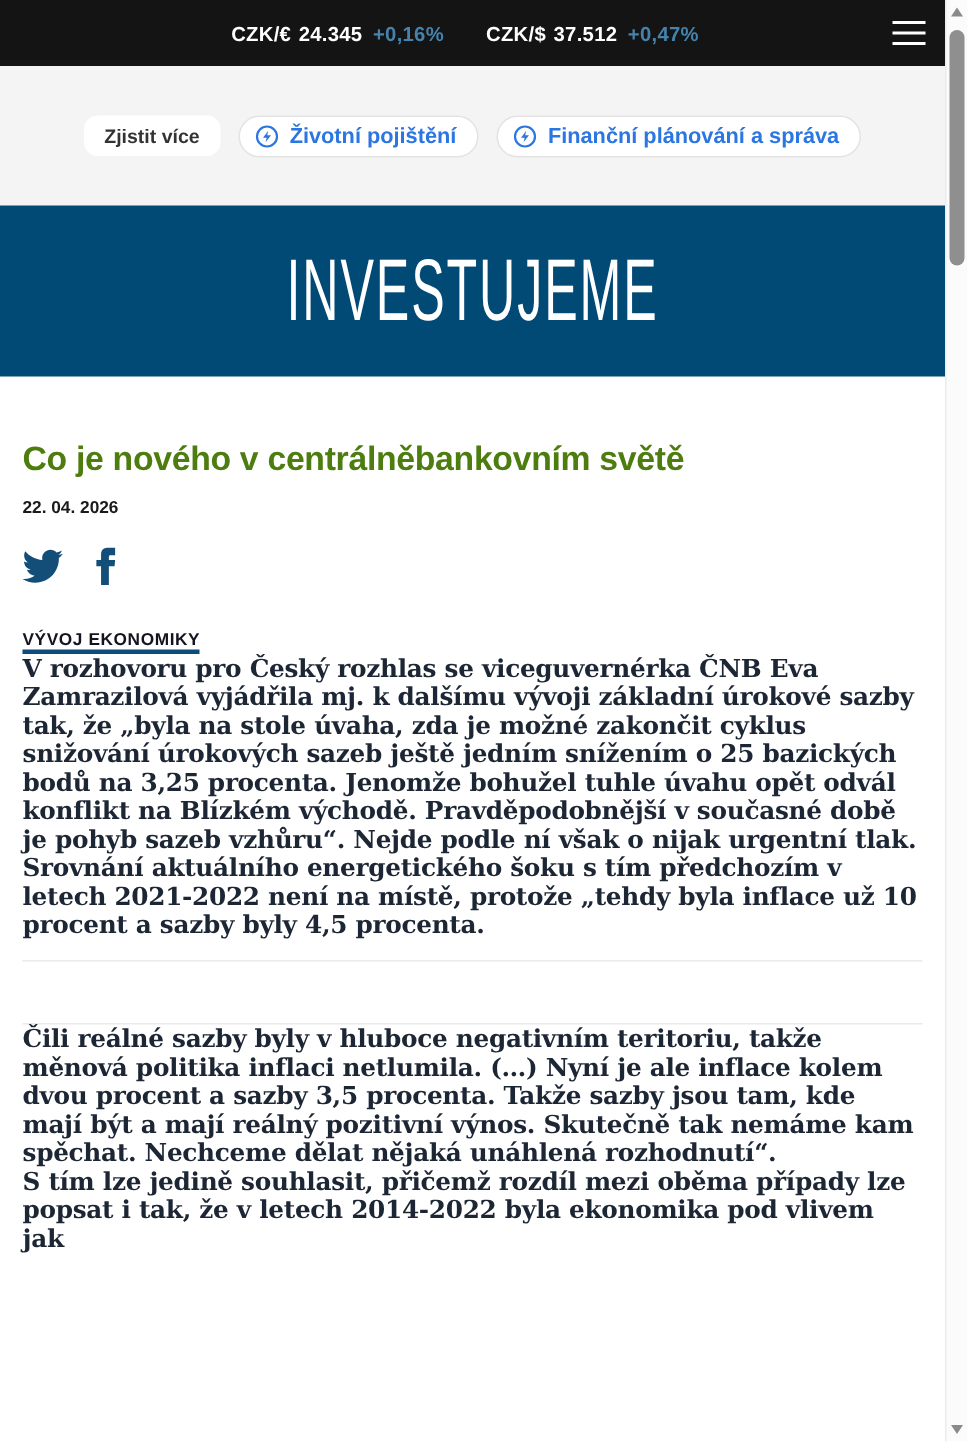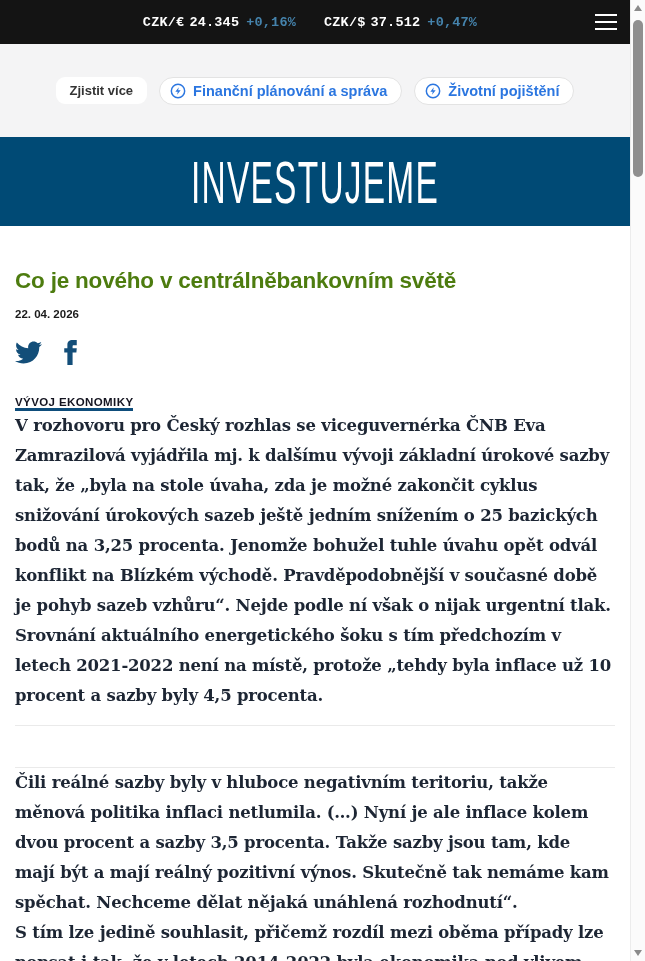--- a/index.html
+++ b/index.html
@@ -23,21 +23,21 @@
   .sb-thumb { position:absolute; top:20px; left:2px; width:10px; height:157px;
     background:#8f8f8f; border-radius:5px; }
 
   .main-col { width:630px; }
 
   
   .topbar {
     height:44px; background:#141414; position:relative;
     display:flex; align-items:center; justify-content:center;
   }
-  .rates { display:flex; gap:28px; align-items:flex-end; margin-left:-10px;font-family:Liberation Mono, monospace; }
+  .rates { display:flex; gap:28px; align-items:flex-end; margin-left:-10px; }
   .rate { color:#ffffff; font-weight:700; font-size:13.5px; letter-spacing:.2px; white-space:nowrap; }
   .rate .pair { margin-right:5px; }
   .rate .change { color:#4583ac; margin-left:7px; font-weight:700; }
   .hamburger { position:absolute; right:13px; top:12px; width:22px; height:20px;
     background:none; border:none; padding:0; cursor:pointer; }
   .hamburger .bar { height:2.6px; background:#ffffff; margin-bottom:4.4px; }
   .hamburger .bar:last-child { margin-bottom:0; }
 
   
   .promo {
@@ -52,21 +52,21 @@
   .pill {
     background:#ffffff; border:1px solid #e3e3e3; border-radius:20px;
     padding:5px 14px 5px 10px; display:flex; align-items:center; gap:7px;
     color:#2b76e0; font-size:14.5px; font-weight:700;
     font-family:"Liberation Sans", sans-serif; cursor:pointer; white-space:nowrap;
   }
   .pill svg { display:block; }
 
   
   .banner {
-    height:89px; background:#004a75;
+    height:114px; background:#004a75;
     display:flex; align-items:center; justify-content:center; overflow:hidden;
   }
   .logo {
     color:#ffffff; font-size:54px; font-weight:400; letter-spacing:2px;
     transform:scale(0.62,1.08); white-space:nowrap; cursor:pointer;
     font-family:"Liberation Sans", sans-serif;
   }
 
   
   .article { padding:0 15px; }
@@ -74,21 +74,21 @@
   .date { margin-top:14px; font-size:11.5px; font-weight:700; color:#1a1a1a; }
   .social { margin-top:19px; display:flex; gap:16px; align-items:center; }
   .social .icon { cursor:pointer; display:inline-flex; }
   .category {
     margin-top:30px; display:inline-block;
     font-size:11.5px; font-weight:800; letter-spacing:.4px; color:#141420;
     border-bottom:3px solid #0e4d7b; cursor:pointer;
   }
   .body-text p {
     font-family:"DejaVu Serif","Liberation Serif",serif;
-    font-weight:700; font-size:16.5px; line-height:30px;
+    font-weight:700; font-size:16.5px; line-height:19px;
     letter-spacing:-.2px; color:#1d2634; margin:0;
   }
   .p1 { margin-top:29px; }
   .divider { border:none; border-top:1px solid #eaeaea; margin:0; }
   .d1 { margin-top:14px; }
   .d2 { margin-top:41px; }
   .p2 { margin-top:42px; }
   .p3 { margin-top:24px; }
 </style>
 </head>
@@ -123,31 +123,31 @@
     <div class="promo">
       <button class="btn-more">Zjistit více</button>
 
       <button class="pill">
         <span class="icon">
           <svg viewBox="0 0 24 24" width="16" height="16">
             <circle cx="12" cy="12" r="10" fill="none" stroke="#2b76e0" stroke-width="2.2"></circle>
             <path d="M13.2 6.2l-5.2 7h3.6l-1 4.6 5.4-7h-3.8z" fill="#2b76e0"></path>
           </svg>
         </span>
-        <span>Finanční plánování a správa</span>
+        <span>Životní pojištění</span>
       </button>
 
       <button class="pill">
         <span class="icon">
           <svg viewBox="0 0 24 24" width="16" height="16">
             <circle cx="12" cy="12" r="10" fill="none" stroke="#2b76e0" stroke-width="2.2"></circle>
             <path d="M13.2 6.2l-5.2 7h3.6l-1 4.6 5.4-7h-3.8z" fill="#2b76e0"></path>
           </svg>
         </span>
-        <span>Životní pojištění</span>
+        <span>Finanční plánování a správa</span>
       </button>
     </div>
 
     <div class="banner">
       <span class="logo">INVESTUJEME</span>
     </div>
 
     <main class="article">
       <h1 class="title">Co je nového v centrálněbankovním světě</h1>
 

